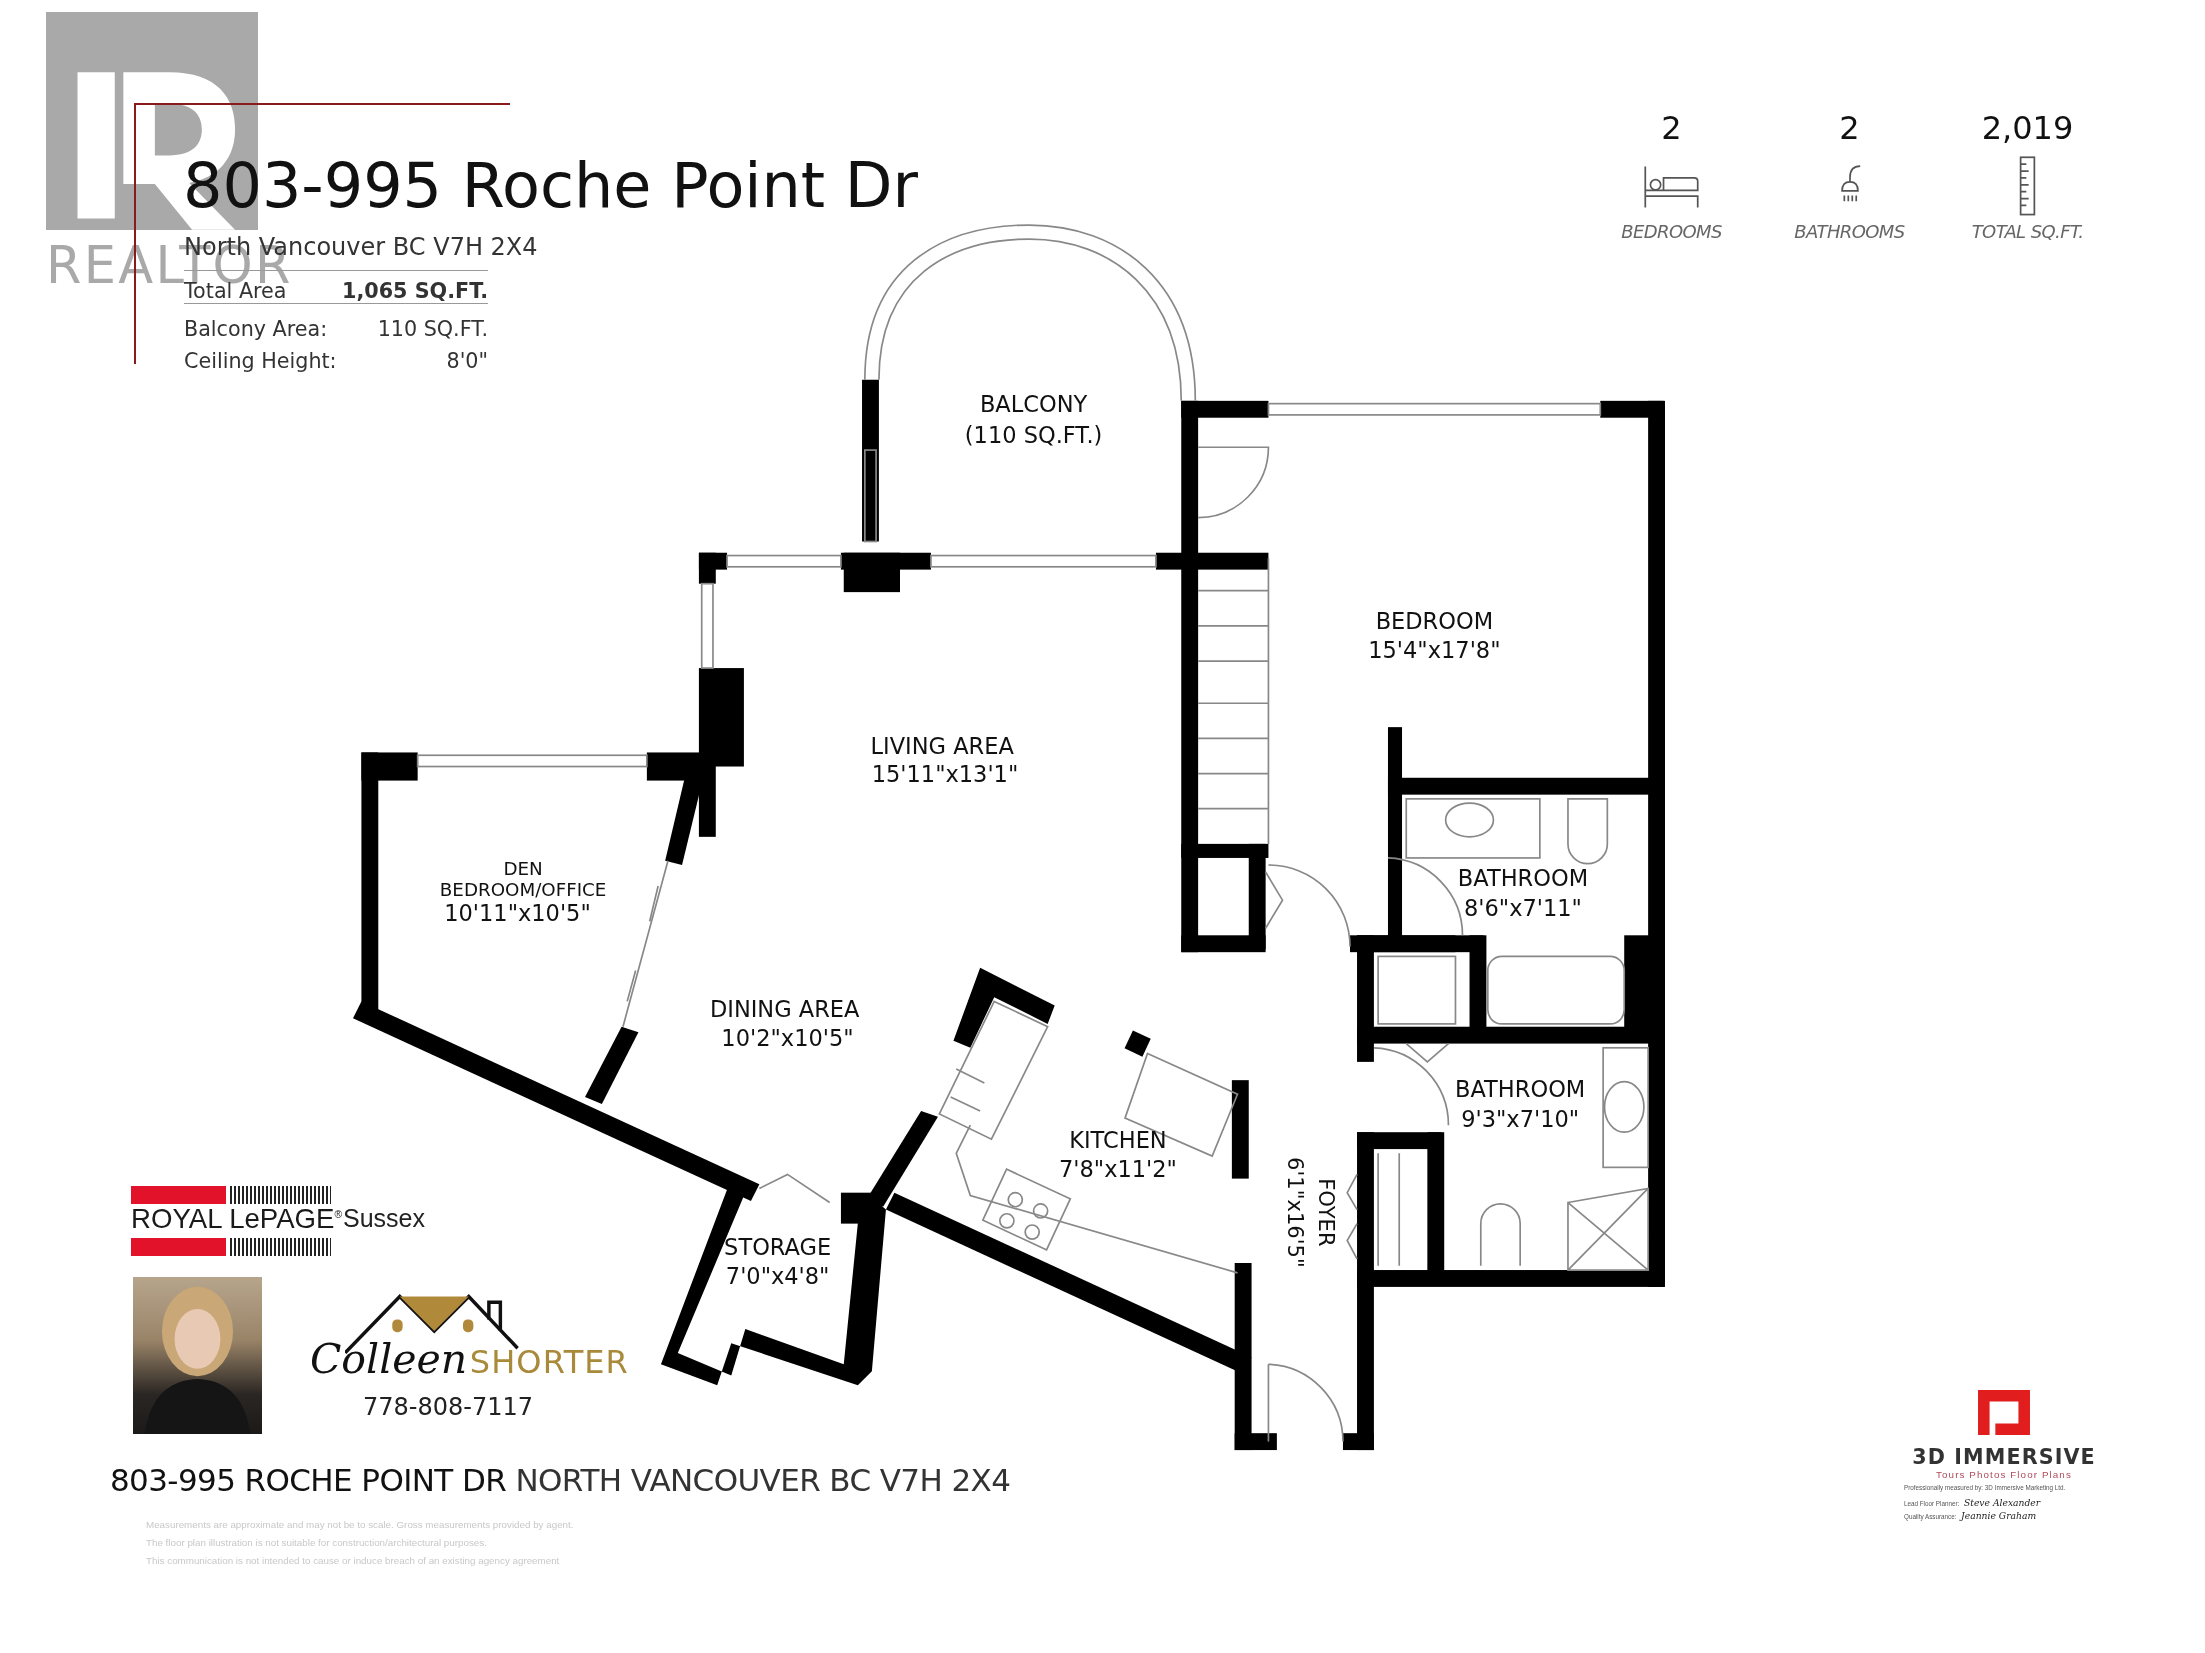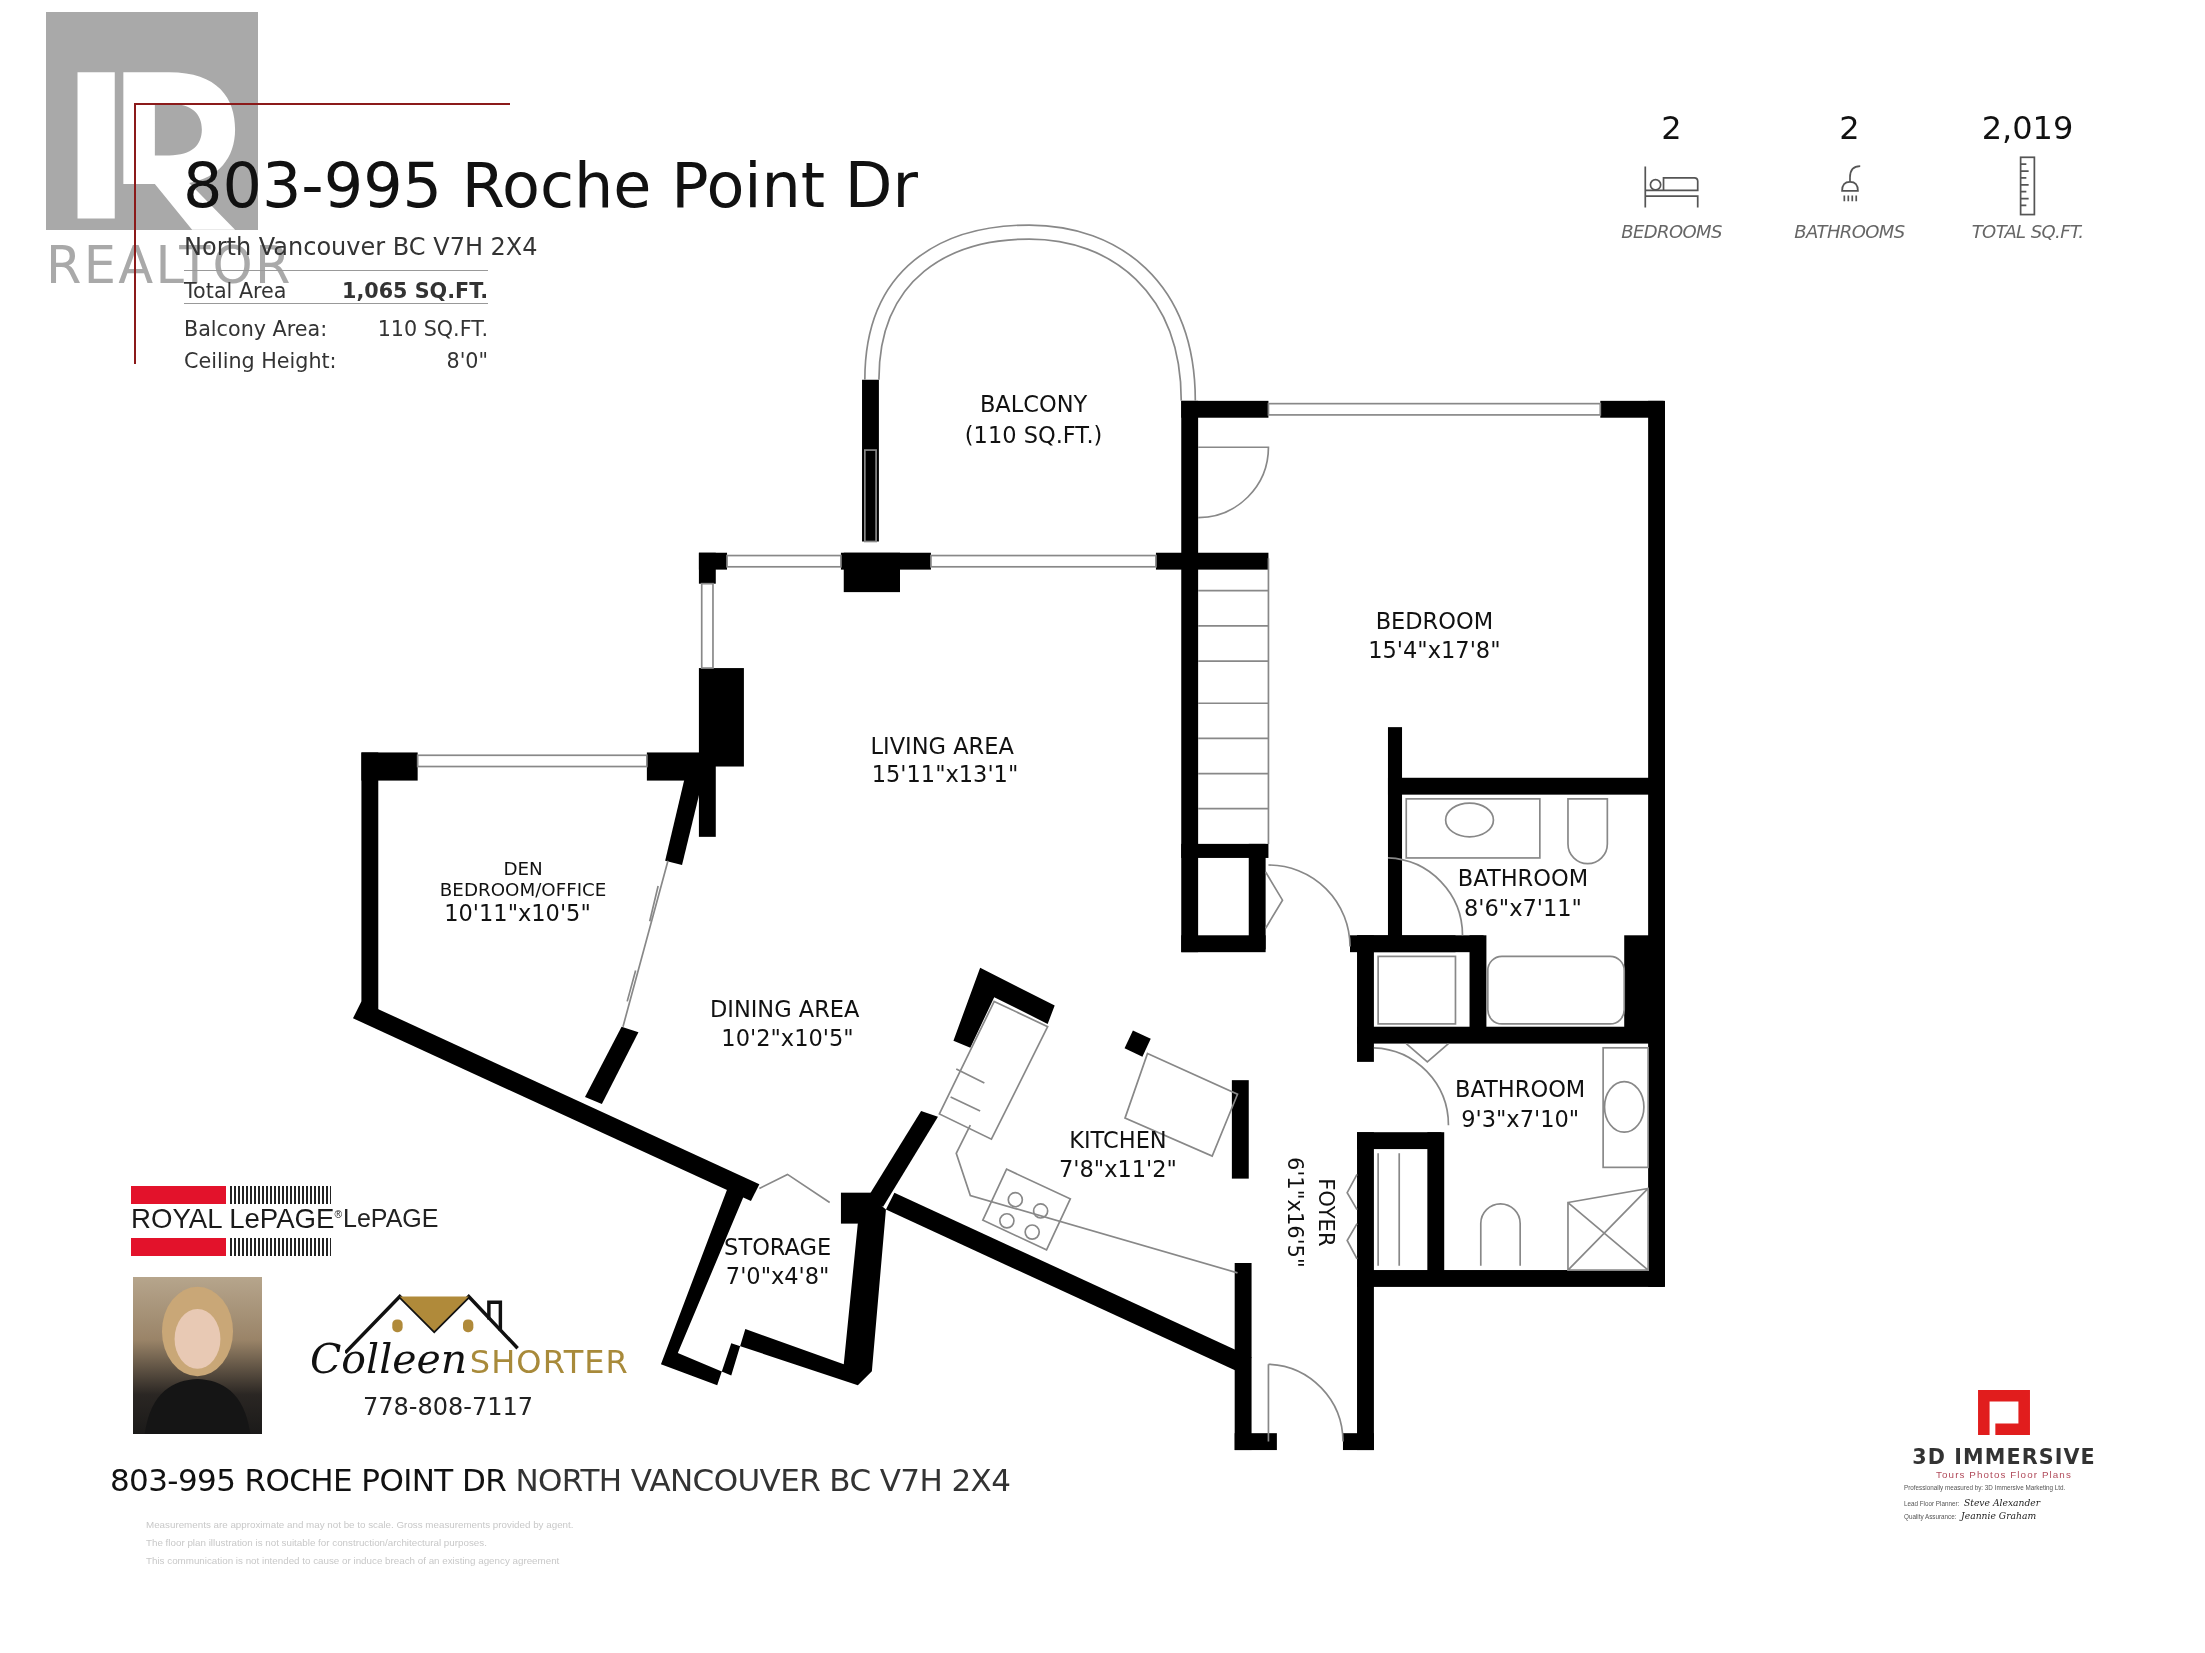--- a/index.html
+++ b/index.html
@@ -248,21 +248,21 @@
     <text class="room-label" x="916" y="862" font-size="15" transform="rotate(90 916 862)">6'1"x16'5"</text>
     <text class="room-label" x="553" y="892" font-size="16">STORAGE</text>
     <text class="room-label" x="553" y="913" font-size="16">7'0"x4'8"</text>
   </g>
 </svg>
 
 <div class="abs brand-rlp">
   <div class="rlp-bar" style="left:0;top:0;width:95px;background:#e3122b;"></div>
   <div class="rlp-bar" style="left:99px;top:0;width:101px;background:repeating-linear-gradient(90deg,#222 0 1.7px,#fff 1.7px 4px);"></div>
   <div class="rlp-text"><span>ROYAL LePAGE</span><sup style="font-size:10.3px;">®</sup></div>
-  <div class="rlp-sub">LePAGE</div>
+  <div class="rlp-sub">Sussex</div>
   <div class="rlp-bar" style="left:0;top:52px;width:95px;background:#e3122b;"></div>
   <div class="rlp-bar" style="left:99px;top:52px;width:101px;background:repeating-linear-gradient(90deg,#222 0 1.7px,#fff 1.7px 4px);"></div>
 </div>
 
 <div class="abs agent-photo">
   <svg width="129" height="157" viewBox="0 0 224 274">
     <ellipse cx="112" cy="95" rx="62" ry="78" fill="#c9a777"></ellipse>
     <ellipse cx="112" cy="108" rx="40" ry="52" fill="#e8c9b4"></ellipse>
     <path d="M20 274 C30 200 70 180 112 178 C154 180 194 200 204 274 Z" fill="#151515"></path>
   </svg>

